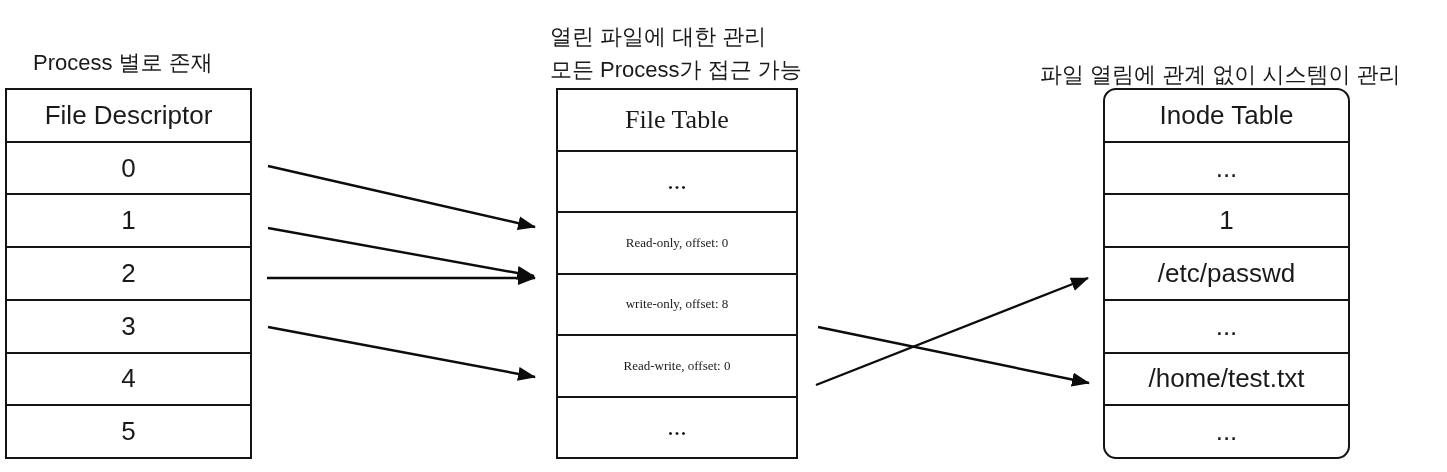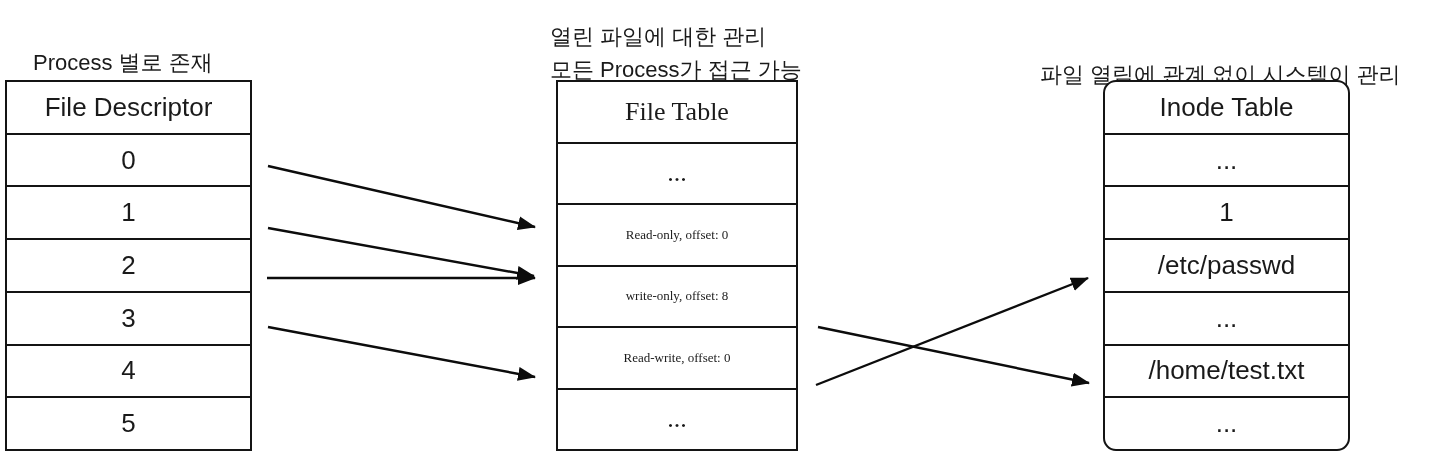--- a/index.html
+++ b/index.html
@@ -18,21 +18,21 @@
   }
   .caption {
     position: absolute;
     font-size: 22px;
     line-height: 33px;
     color: #1a1a1a;
     white-space: nowrap;
   }
   .diagram-table {
     position: absolute;
-    top: 80px;
+    top: 88px;
     height: 371px;
     border: 2px solid #141414;
     background: #ffffff;
     display: flex;
     flex-direction: column;
     box-sizing: border-box;
   }
   .cell {
     flex: 1 1 0;
     display: flex;

